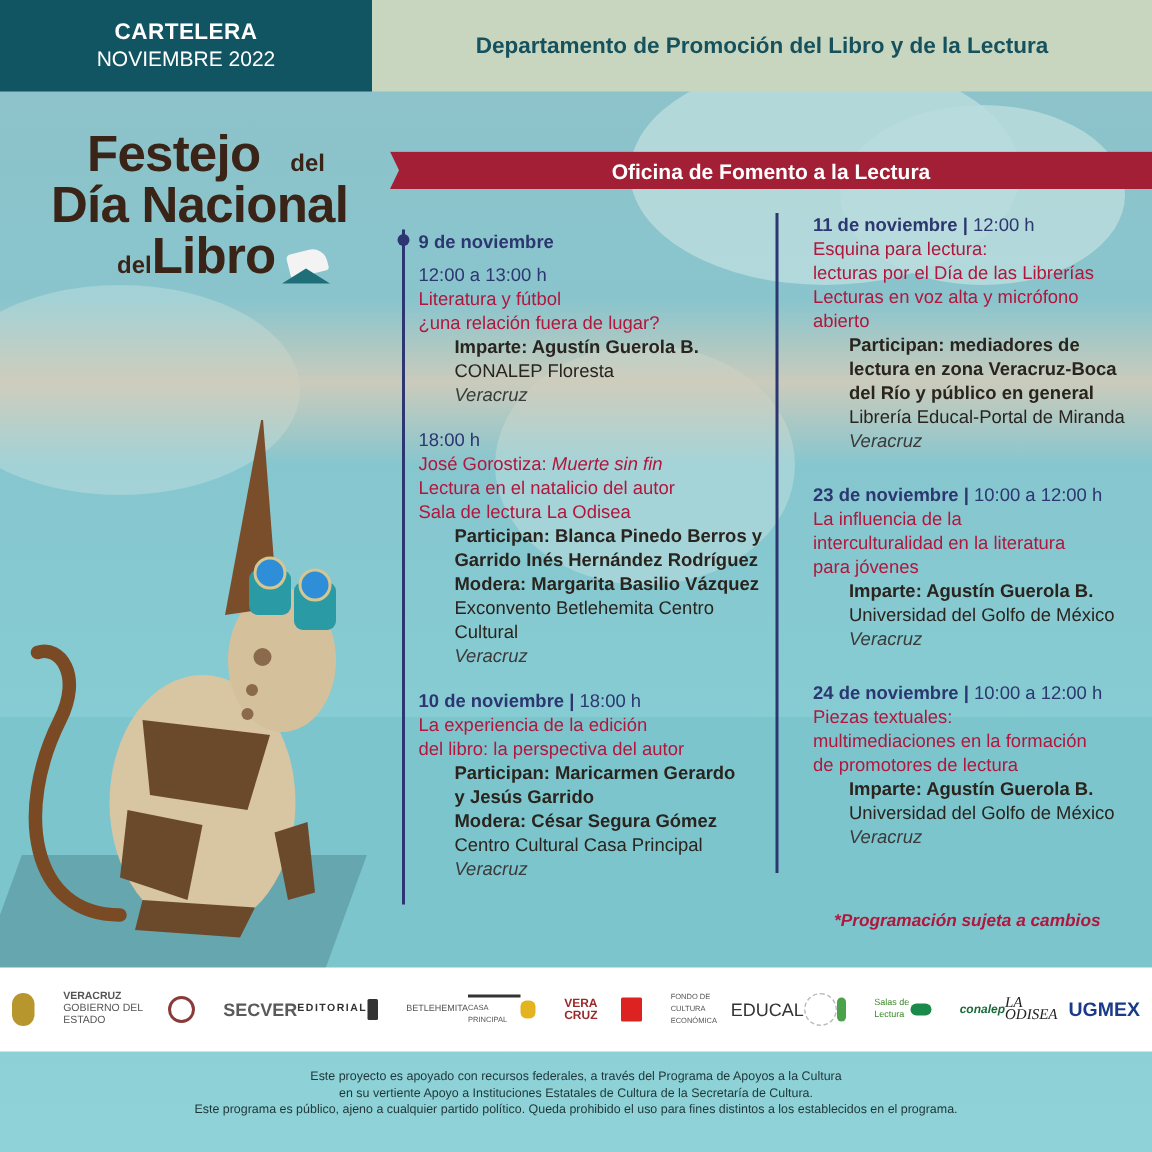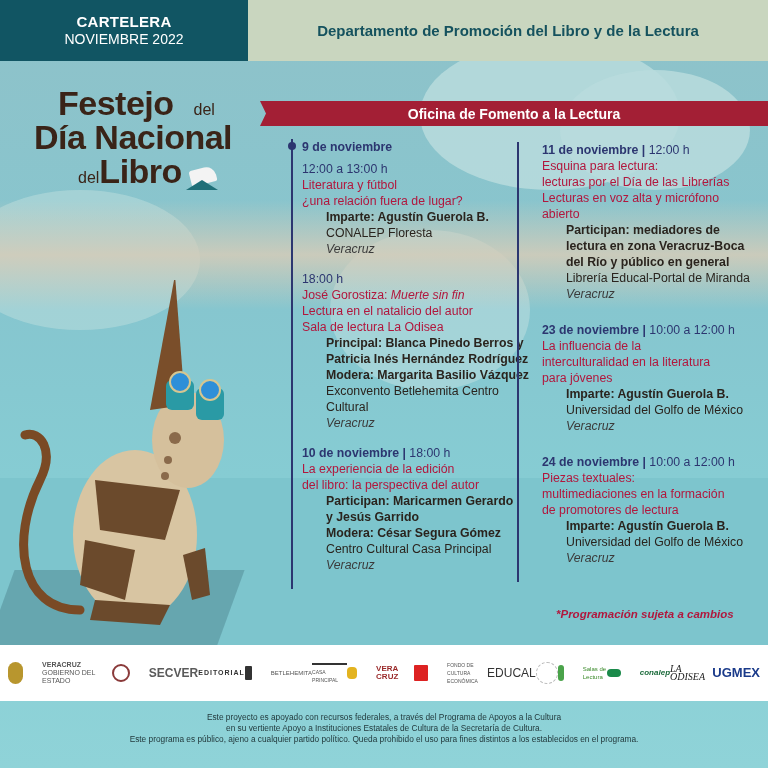--- a/index.html
+++ b/index.html
@@ -14,33 +14,33 @@
 .shadow{position:absolute;left:0;top:570px;width:230px;height:80px;background:rgba(60,110,120,.35);transform:skewX(-20deg);}
 
 .hdr-left{position:absolute;left:0;top:0;width:248px;height:61px;background:#115563;color:#fff;text-align:center;padding-top:13px;}
 .hdr-left .t1{font-weight:bold;font-size:15px;letter-spacing:.3px;line-height:17px;}
 .hdr-left .t2{font-size:14px;line-height:18px;}
 .hdr-right{position:absolute;left:248px;top:0;width:520px;height:61px;background:#c9d6bf;display:flex;align-items:center;justify-content:center;}
 .hdr-right span{color:#15525e;font-weight:bold;font-size:15px;}
 
 .title{position:absolute;left:34px;top:86px;width:220px;color:#3a2418;font-weight:bold;}
 .title .big{font-size:34px;line-height:34px;letter-spacing:-.5px;}
-.title .small{font-size:16px;font-weight:normal;padding-left:20px;}
+.title .small{font-size:16px;font-weight:bold;padding-left:20px;}
 .title .l1{padding-left:24px;}
 .title .l3{padding-left:24px;}
 .book{display:inline-block;width:34px;height:22px;position:relative;vertical-align:middle;margin-left:4px;}
 .book .pg{position:absolute;left:4px;top:0;width:26px;height:16px;background:#f3f3f3;border-radius:3px 10px 2px 2px;transform:rotate(-14deg);}
 .book .cv{position:absolute;left:0;top:12px;width:0;height:0;border-left:16px solid transparent;border-right:16px solid transparent;border-bottom:10px solid #1f6f78;}
 
 .banner{position:absolute;left:260px;top:101px;width:508px;height:25px;background:#a31f35;
   clip-path:polygon(0 0,100% 0,100% 100%,0 100%,6px 50%);display:flex;align-items:center;justify-content:center;}
 .banner span{color:#fff;font-weight:bold;font-size:14px;}
 
 .col{position:absolute;font-size:12.3px;line-height:16px;}
-.col-a{left:268px;top:139px;width:240px;border-left:2px solid #2c3670;padding-left:9px;margin-left:23px;}
+.col-a{left:268px;top:153px;width:240px;border-left:2px solid #2c3670;padding-left:9px;}
 .col-b{left:517px;top:142px;width:240px;border-left:2px solid #2c3670;padding-left:23px;}
 .dot{position:absolute;left:-5px;top:3px;width:8px;height:8px;border-radius:50%;background:#2c3670;}
 .ev{margin-bottom:16px;}
 .date{color:#2c3670;font-weight:bold;}
 .time{color:#2c3670;font-weight:normal;}
 .time-line{color:#2c3670;margin-top:6px;}
 .ttl{color:#b1173d;font-weight:normal;}
 .sub{color:#b1173d;}
 .det{padding-left:24px;color:#2a241e;}
 .det .b{font-weight:bold;}
@@ -118,22 +118,22 @@
         <div>CONALEP Floresta</div>
         <div class="i">Veracruz</div>
       </div>
     </div>
     <div class="ev" style="margin-bottom:14px;">
       <div class="time-line" style="margin-top:0;">18:00 h</div>
       <div class="ttl"><span>José Gorostiza: </span><i>Muerte sin fin</i></div>
       <div class="sub">Lectura en el natalicio del autor</div>
       <div class="sub">Sala de lectura La Odisea</div>
       <div class="det">
-        <div class="b">Principal: Blanca Pinedo Berros y</div>
-        <div class="b">Patricia Inés Hernández Rodríguez</div>
+        <div class="b">Participan: Blanca Pinedo Berros y</div>
+        <div class="b">Garrido Inés Hernández Rodríguez</div>
         <div class="b">Modera: Margarita Basilio Vázquez</div>
         <div>Exconvento Betlehemita Centro Cultural</div>
         <div class="i">Veracruz</div>
       </div>
     </div>
     <div class="ev">
       <div><span class="date">10 de noviembre</span> <span class="date">|</span> <span class="time">18:00 h</span></div>
       <div class="ttl">La experiencia de la edición</div>
       <div class="ttl">del libro: la perspectiva del autor</div>
       <div class="det">

